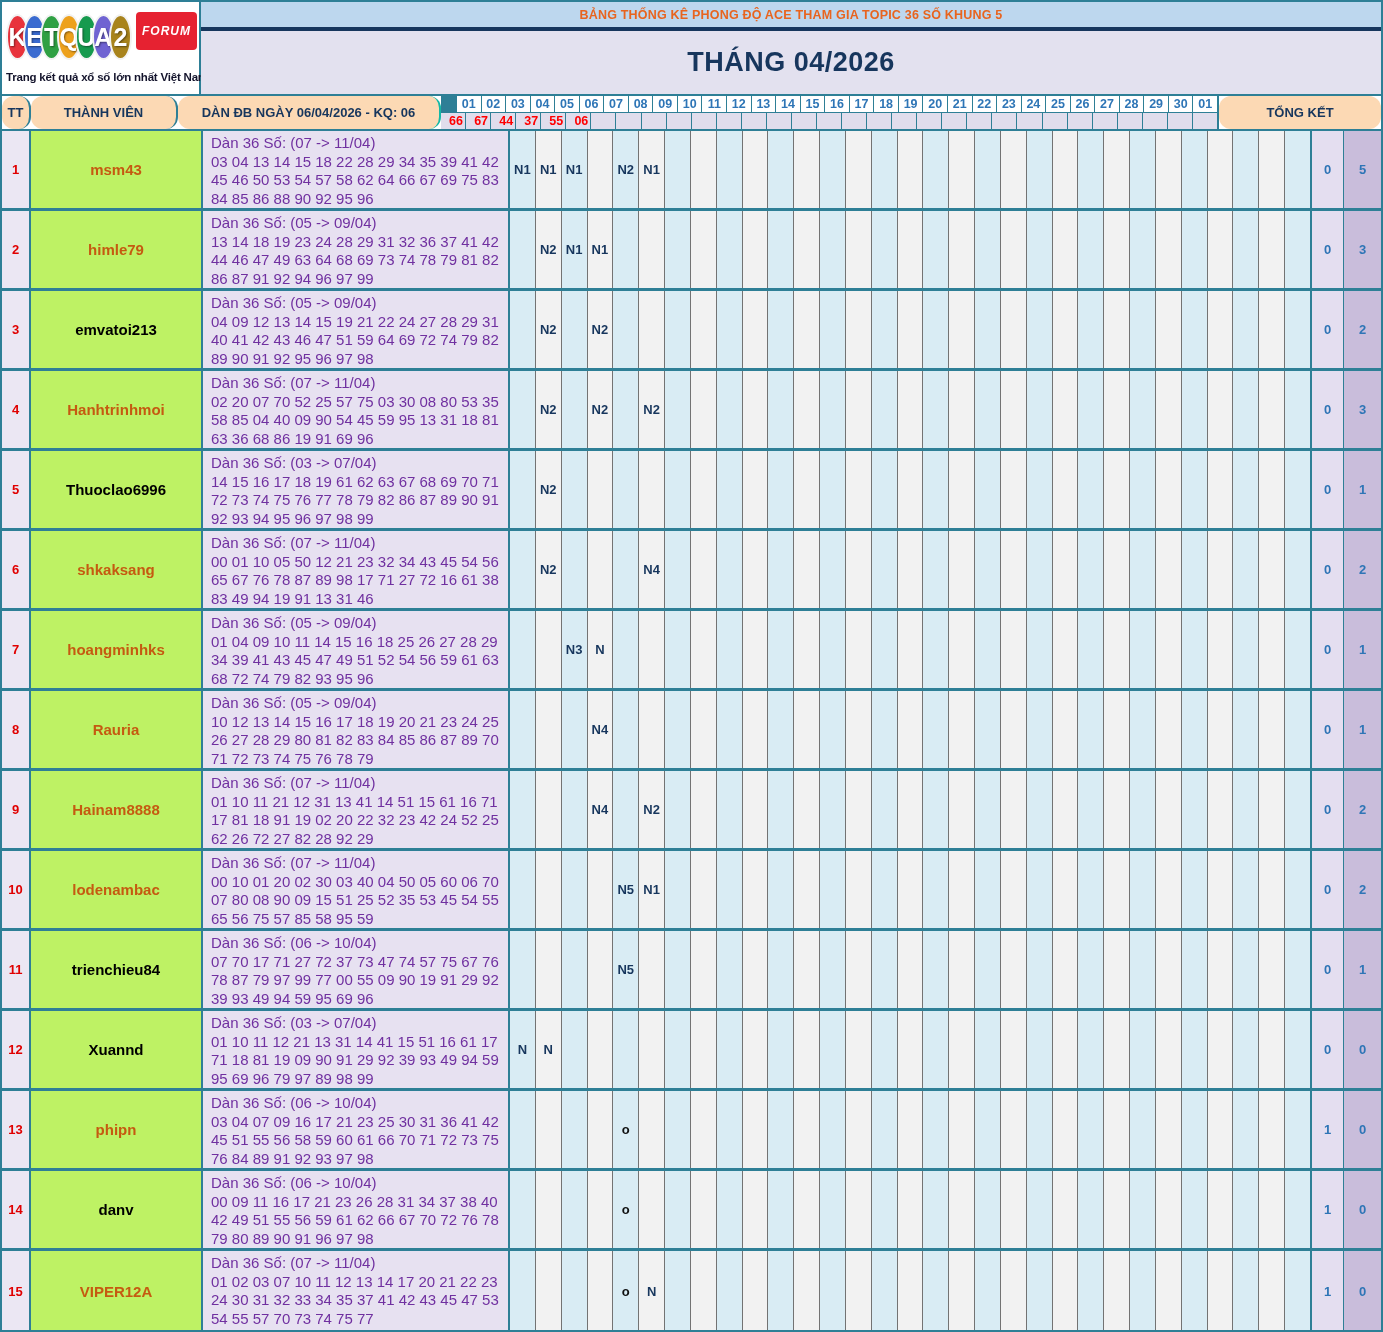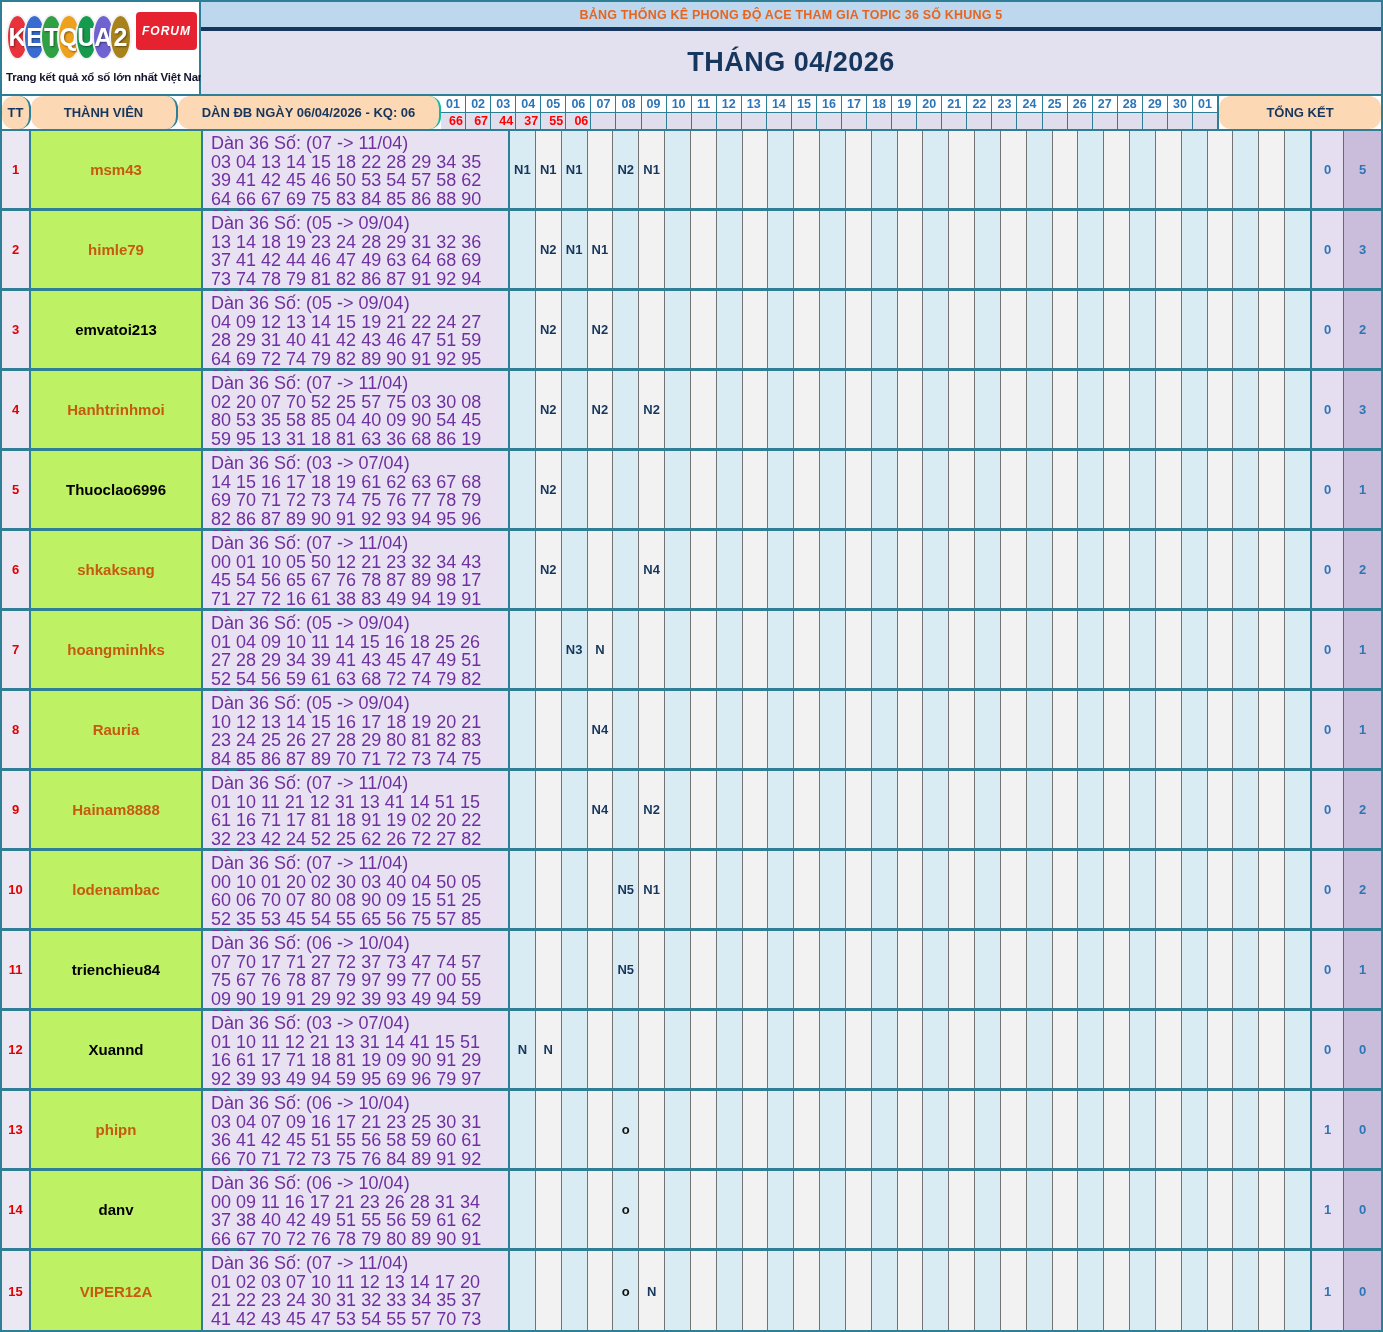--- a/index.html
+++ b/index.html
@@ -40,38 +40,38 @@
     display:flex; align-items:center; justify-content:center; text-align:center;
     font-weight:bold; color:#17365d; background:#fcd9b4; font-size:13px;border-radius:12px;
   }
   .c-tt    { width:29px;  border-right:2px solid #2e7f96; }
   .c-member{ width:147px; border-right:2px solid #2e7f96; }
   .c-dan   { width:263px; border-right:2px solid #14b8a6; }
   .c-days  { width:778px; border-right:2px solid #2e7f96; }
   .c-total { flex:1; }
   #head-days { display:flex; flex-direction:column; background:#2e7f96; row-gap:1px; }
   .dayrow { display:grid; grid-template-columns:repeat(31,1fr); gap:1px; background:#2e7f96; }
-  .dayrow.hd { height:16px; }
+  .dayrow.hd { height:16px;padding-left:16px; }
   .dayrow.rs { flex:1; }
   .dh { background:#fff; color:#2e75b6; font-weight:bold; font-size:12.5px;
         display:flex; align-items:center; justify-content:center; }
   .rc { background:#e0ddec; color:#ff0000; font-weight:bold; font-size:12.5px;
         display:flex; align-items:center; justify-content:center;padding-left:6px; }
   
   .brow { display:flex; height:80px; border-bottom:3px solid #2e7f96; }
   .brow:last-child { border-bottom:none; }
   .b-tt { width:29px; border-right:2px solid #2e7f96; background:#ebe7f3; color:#e00000;
           font-weight:bold; font-size:13px; display:flex; align-items:center; justify-content:center; }
   .b-member { width:172px; border-right:2px solid #2e7f96; background:#bef264;
           display:flex; align-items:center; justify-content:center;
           font-weight:bold; font-size:15px; text-align:center; }
   .name-orange { color:#c55a11; }
   .name-black  { color:#000000; }
   .b-dan { width:307px; border-right:2px solid #2e7f96; background:#e7e1f1; color:#7030a0;
-          padding:3px 8px 0 8px; font-size:18px; line-height:18.5px; font-weight:500; }
+          padding:3px 8px 0 8px; font-size:15px; line-height:18.5px; font-weight:500; }
   .b-days { width:802px; border-right:2px solid #2e7f96; display:grid;
           grid-template-columns:repeat(31,1fr); gap:1px; background:#737373; }
   .dc { display:flex; align-items:center; justify-content:center;
         font-weight:bold; font-size:13px; color:#17365d; }
   .dc.odd  { background:#d9ecf4; }
   .dc.even { background:#f2f2f2; }
   .dc.mark-o { color:#111111; }
   .b-totl { width:32px; background:#e4def0; border-right:1px solid #2e7f96;
         display:flex; align-items:center; justify-content:center;
         color:#2e75b6; font-weight:bold; font-size:13px; }

